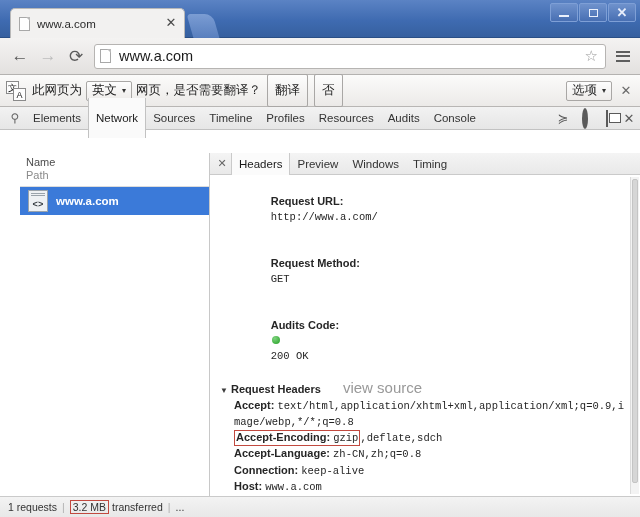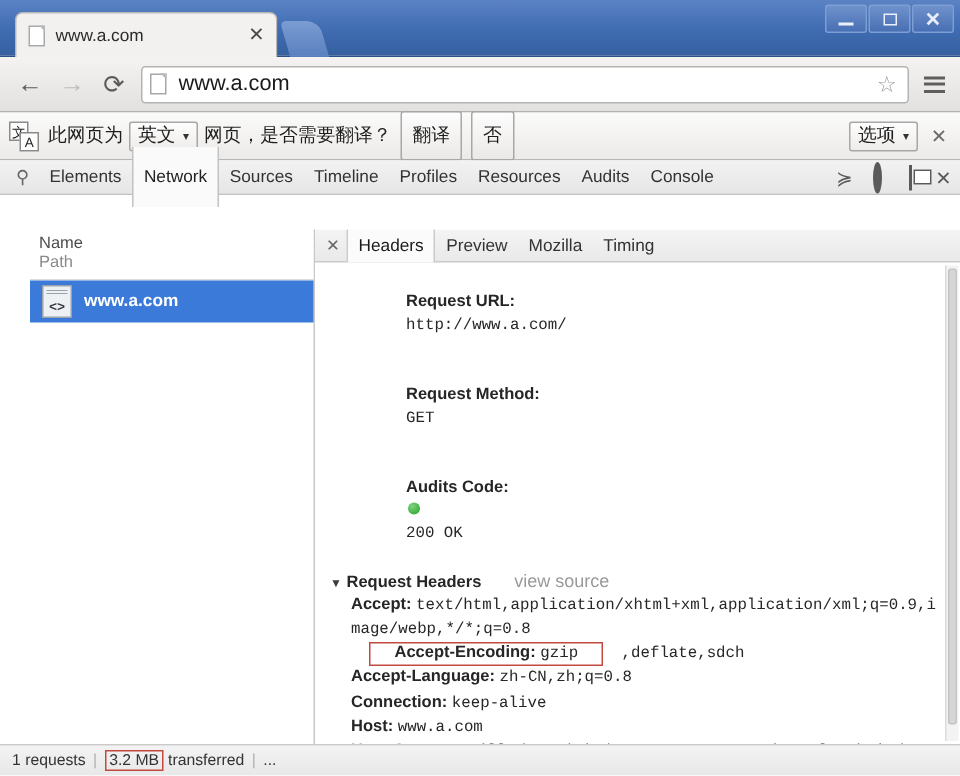--- a/index.html
+++ b/index.html
@@ -276,31 +276,31 @@
     color: #262626;
   }
   .hline { white-space: pre-wrap; word-break: break-all; padding-left: 16px; }
   .hname { font-weight: bold; font-family: "Liberation Sans", sans-serif; }
   .hval { font-family: "Liberation Mono", monospace; font-size: 10.5px; }
   .section {
     font-weight: bold; padding-left: 2px;
     display: flex; align-items: baseline; gap: 0;
   }
   .tri { display: inline-block; width: 11px; font-size: 8px; color: #3c3c3c; }
-  .viewsource { color: #999; font-weight: normal; font-size: 12px; margin-left: 22px; }
+  .viewsource { color: #999; font-weight: normal; font-size: 15px; margin-left: 22px; }
   .status-dot {
     display: inline-block; width: 8px; height: 8px; border-radius: 50%;
     background: radial-gradient(circle at 35% 30%, #7fd37f, #23a024);
     margin: 0 3px 0 1px;
   }
   .hl-box {
     display: inline-block;
     border: 1px solid #c2493f;
-    padding: 0 16px;
-    margin: -1px 12px;
+    padding: 0 1px;
+    margin: -1px 0;
     line-height: 13px;
   }
   .vscroll {
     position: absolute; right: 1px; top: 24px; bottom: 2px; width: 9px;
     background: #f3f3f3; border-left: 1px solid #dcdcdc;
   }
   .vscroll .thumb {
     position: absolute; left: 1px; right: 1px; top: 2px; height: 96%;
     background: #d6d6d6; border: 1px solid #c4c4c4; border-radius: 2px;
   }
@@ -407,21 +407,21 @@
           <span class="req-icon"></span>
           <span>www.a.com</span>
         </div>
       </div>
 
       <div class="dt-right">
         <div class="panel-tabs">
           <span class="panel-close">✕</span>
           <span class="panel-tab active">Headers</span>
           <span class="panel-tab">Preview</span>
-          <span class="panel-tab">Mozilla</span>
+          <span class="panel-tab">Windows</span>
           <span class="panel-tab">Timing</span>
         </div>
 
         <div class="headers-pane">
           <div class="hline">
             <span class="hname">Request URL:</span>
             <span class="hval">http://www.a.com/</span>
           </div>
           <div class="hline">
             <span class="hname">Request Method:</span>

